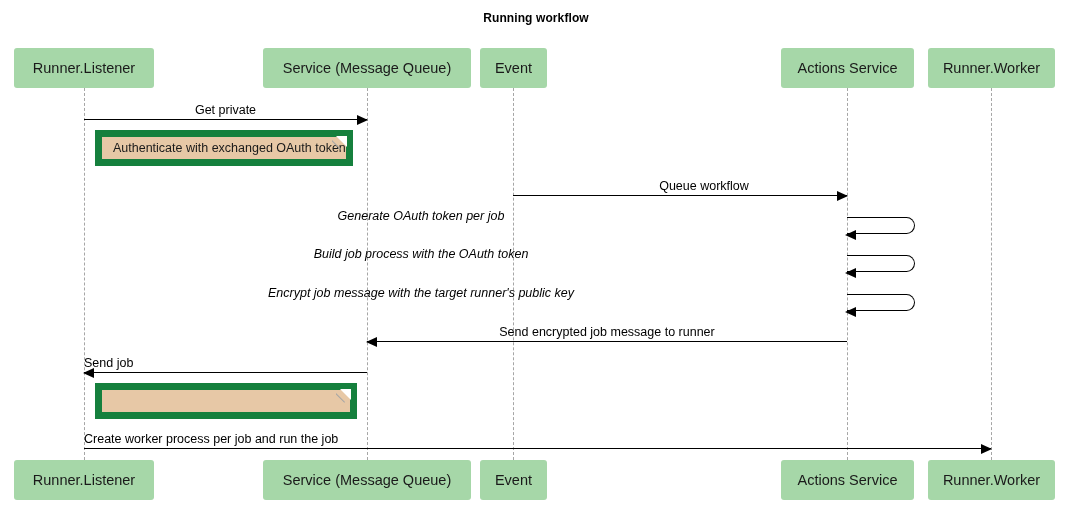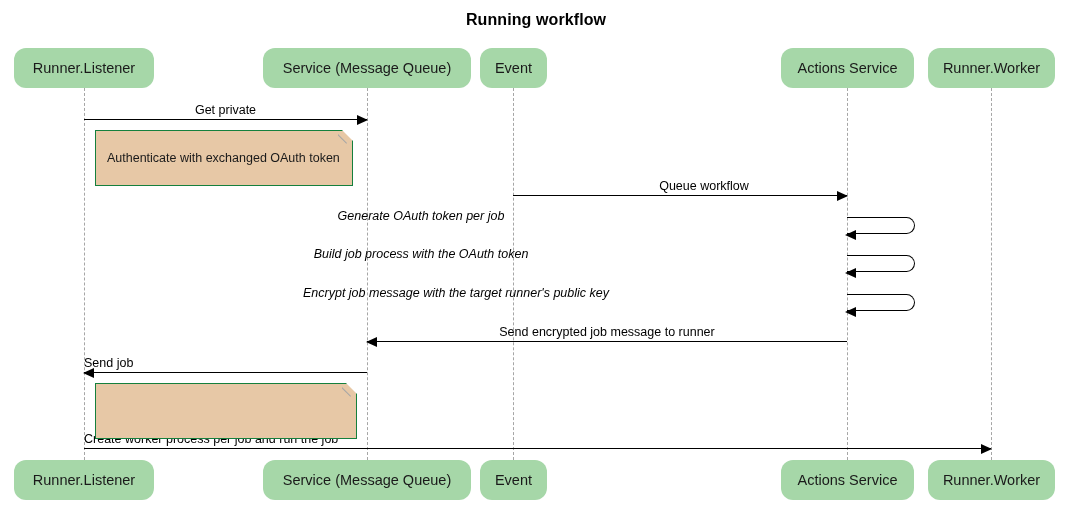--- a/index.html
+++ b/index.html
@@ -18,39 +18,39 @@
     background: #ffffff;
     overflow: hidden;
   }
   
   .diagram-title {
     position: absolute;
     left: 0;
     top: 11px;
     width: 1072px;
     text-align: center;
-    font-size: 16px;
+    font-size: 12px;
     font-weight: bold;
     color: #000000;
     letter-spacing: 0.1px;
   }
   
   .lifeline {
     position: absolute;
     top: 88px;
     width: 0;
     height: 372px;
     border-left: 1px dashed #a6a6a6;
   }
   
   .participant {
     position: absolute;
     height: 40px;
     background: #a6d7a8;
-    border-radius: 12px;
+    border-radius: 3px;
     display: flex;
     align-items: center;
     justify-content: center;
     font-size: 14.5px;
     color: #1a1a1a;
     box-sizing: border-box;
     white-space: nowrap;
   }
   
   .msg {
@@ -103,23 +103,23 @@
     font-size: 12.5px;
     color: #000000;
     white-space: nowrap;
     text-align: center;
     line-height: 14px;
     font-style: italic;
   }
   
   .note {
     position: absolute;
-    height: 56px;
+    height: 36px;
     background: #e7c8a6;
-    border: 1px solid #15803d;
+    border: 7px solid #15803d;
     box-sizing: border-box;
     display: flex;
     align-items: center;
     padding-left: 11px;
     font-size: 12.5px;
     color: #1a1a1a;
     white-space: nowrap;
   }
   .note-fold {
     position: absolute;
@@ -225,21 +225,21 @@
         <div class="arrowhead left"></div>
       </div>
       <div class="selfloop-label" style="top: 209px; left: 0px; width: 842px;">Generate OAuth token per job</div>
       <div class="selfloop" style="left: 847px; top: 255px; width: 68px; height: 17px;">
         <div class="arrowhead left"></div>
       </div>
       <div class="selfloop-label" style="top: 247px; left: 0px; width: 842px;">Build job process with the OAuth token</div>
       <div class="selfloop" style="left: 847px; top: 294px; width: 68px; height: 17px;">
         <div class="arrowhead left"></div>
       </div>
-      <div class="selfloop-label" style="top: 286px; left: 0px; width: 842px; padding-left: 35px;">Encrypt job message with the target runner's public key</div>
+      <div class="selfloop-label" style="top: 286px; left: 0px; width: 842px;">Encrypt job message with the target runner's public key</div>
     </div>
   <div id="notes">
       <div class="note" style="left: 95px; top: 130px; width: 258px;">
         <span>Authenticate with exchanged OAuth token</span>
         <span class="note-fold"></span>
         <span class="note-fold-edge"></span>
       </div>
       <div class="note" style="left: 95px; top: 383px; width: 262px;">
         <span class="note-fold"></span>
         <span class="note-fold-edge"></span>

